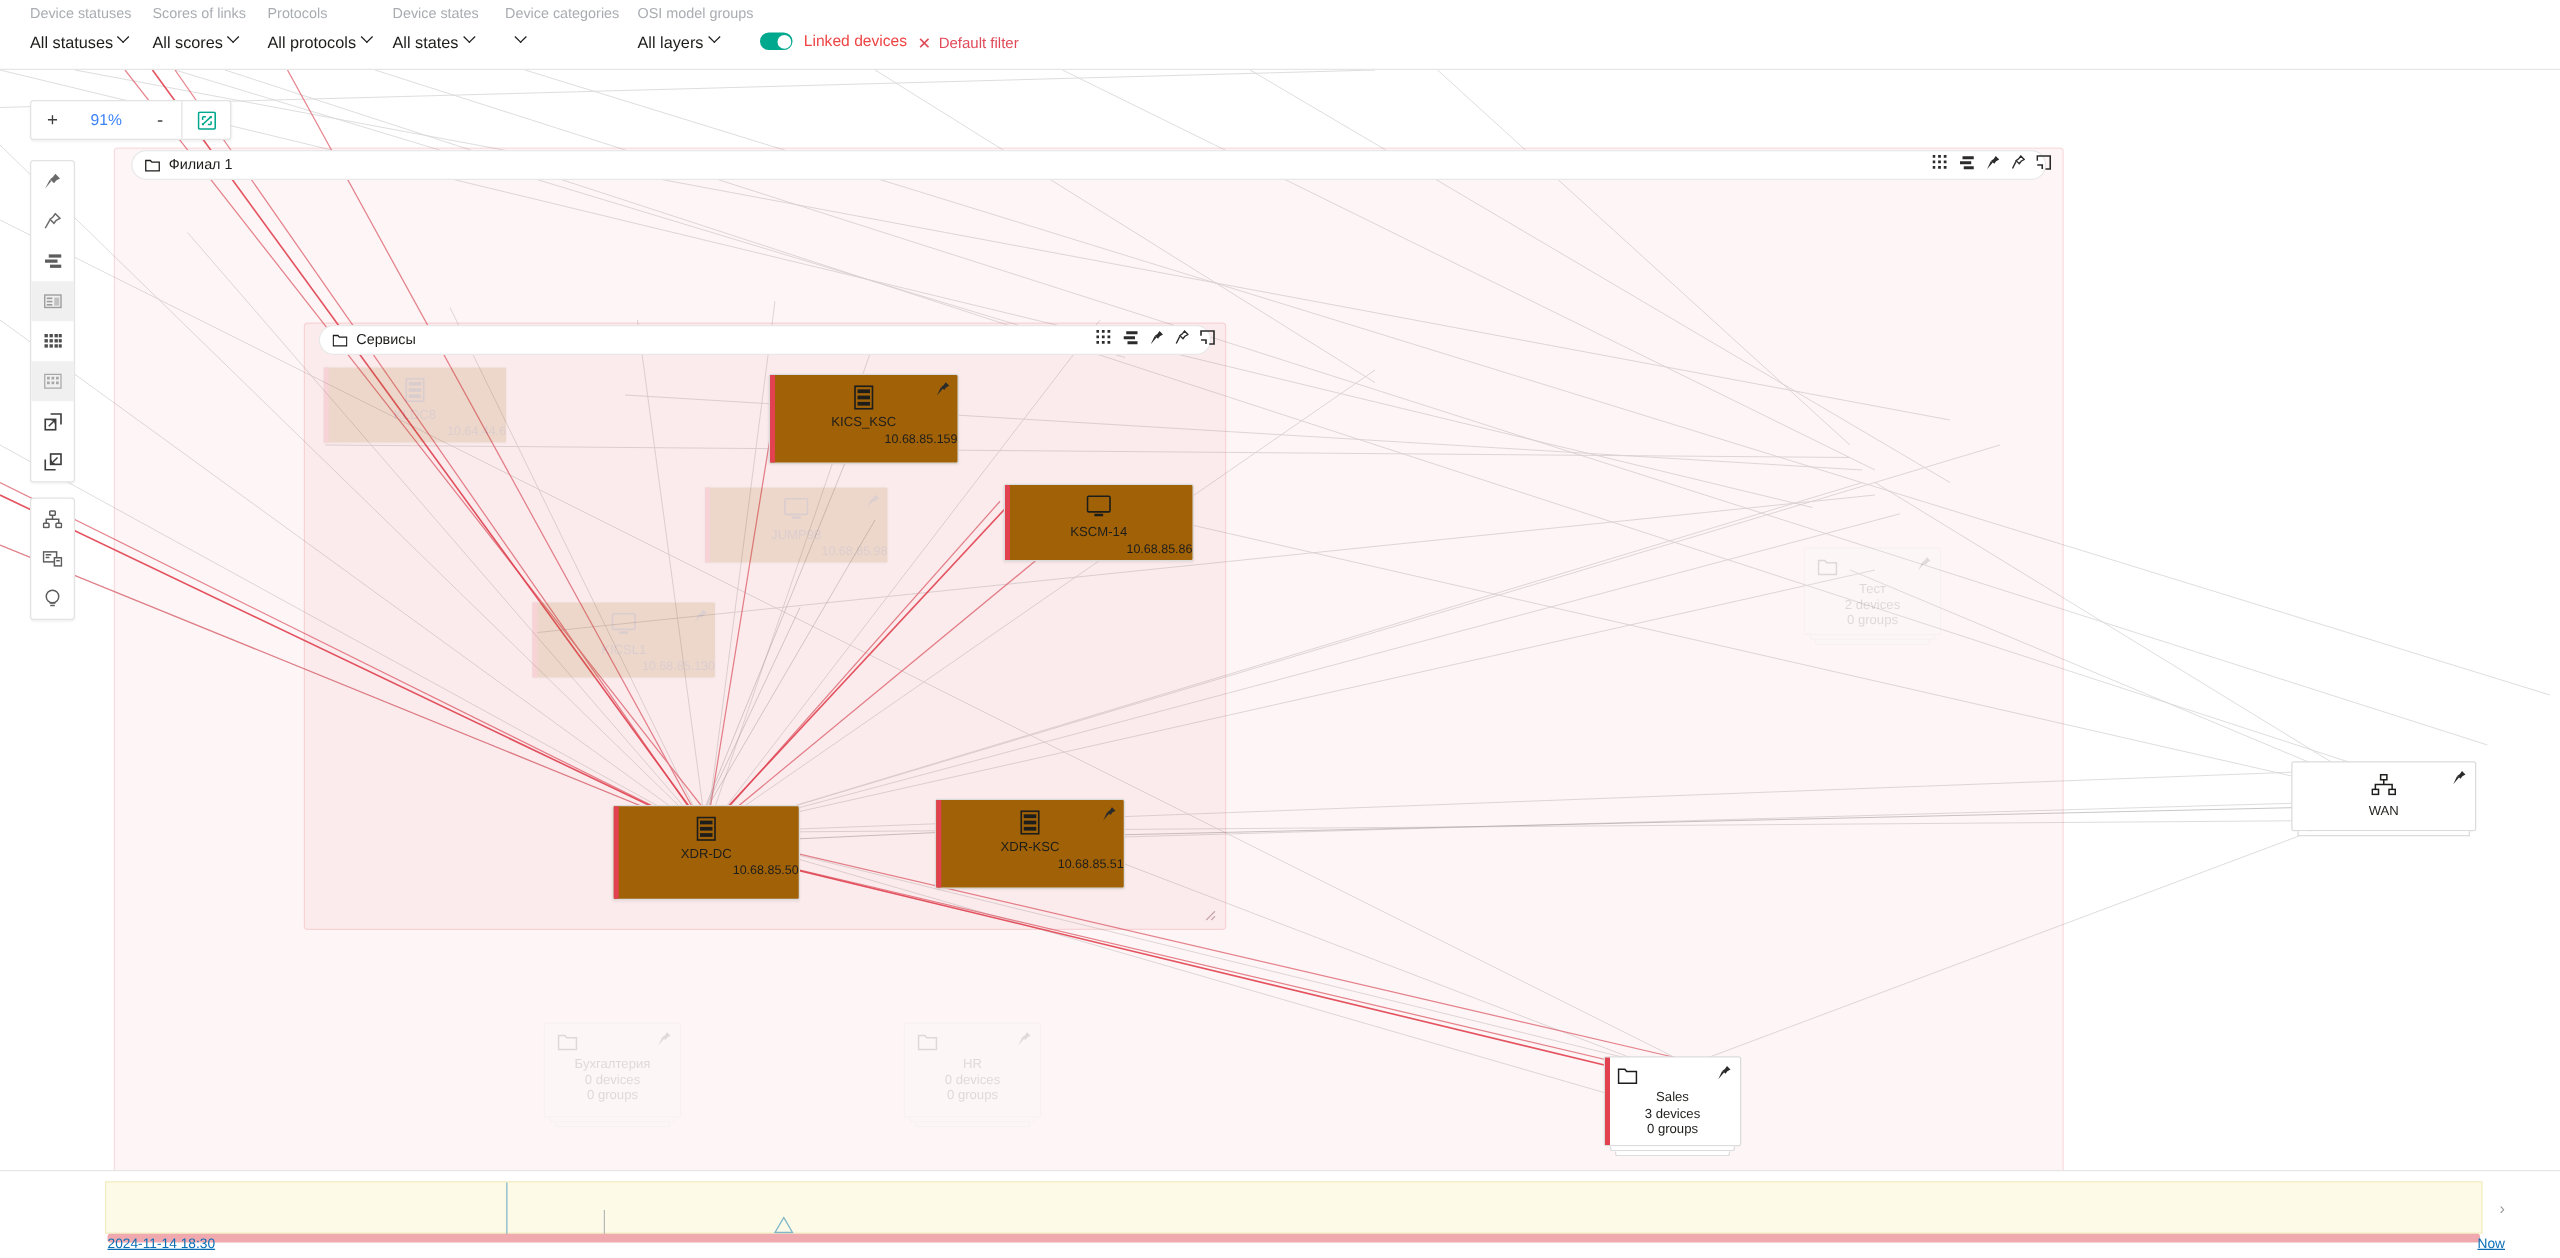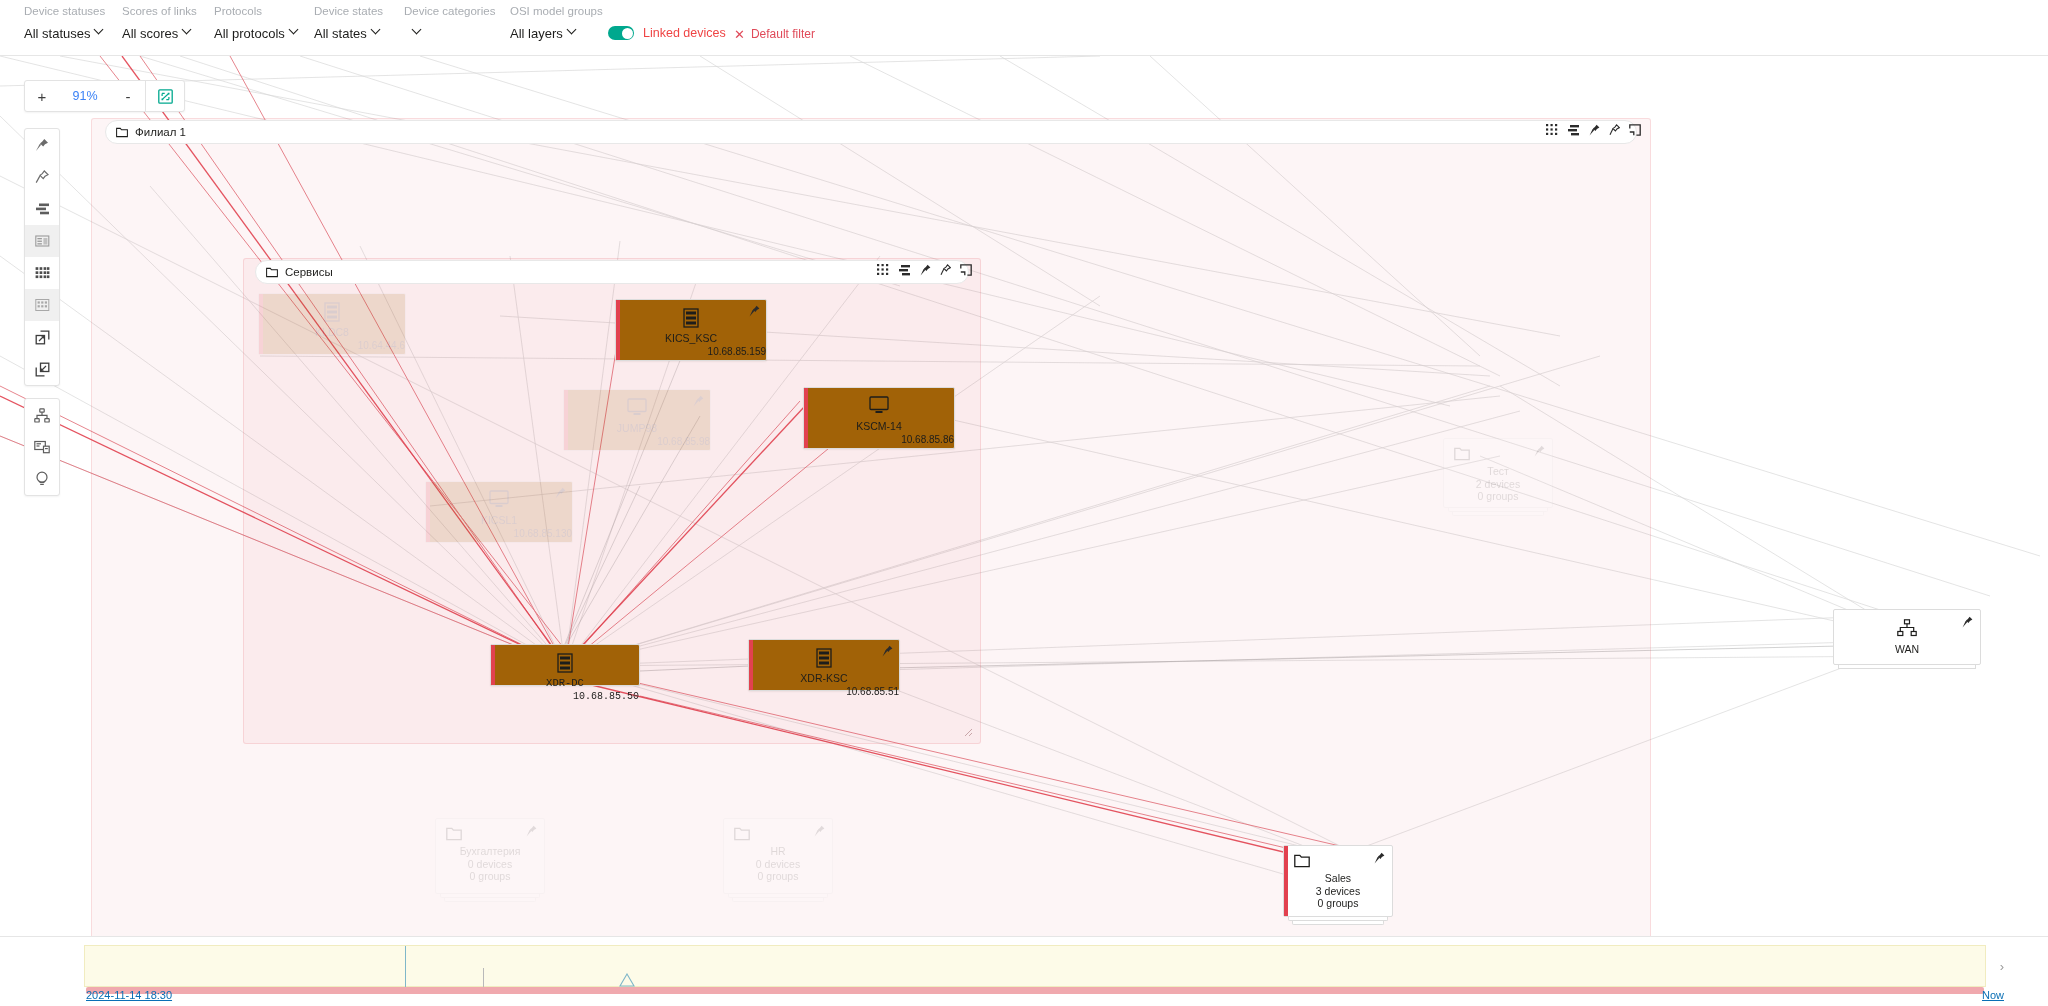--- a/index.html
+++ b/index.html
@@ -444,21 +444,21 @@
       <svg class="nicon" width="18" height="20" viewBox="0 0 18 20">
         <rect x="2" y="1" width="14" height="18" fill="none" stroke="#1d1d1b" stroke-width="1.3"></rect>
         <rect x="4" y="3.5" width="10" height="3" fill="#1d1d1b"></rect>
         <rect x="4" y="8.5" width="10" height="3" fill="#1d1d1b"></rect>
         <rect x="4" y="13.5" width="10" height="3" fill="#1d1d1b"></rect>
       </svg>
       <div class="ntitle">KLDC8</div>
       <div class="nip">10.64.44.6</div>
     </div>
 
-    <div class="node" style="left:615px; top:243px; width:152px; height:62px;">
+    <div class="node" style="left:615px; top:243px; width:152px; height:72px;">
       <div class="bar"></div>
       <svg class="nicon" width="18" height="20" viewBox="0 0 18 20">
         <rect x="2" y="1" width="14" height="18" fill="none" stroke="#1d1d1b" stroke-width="1.3"></rect>
         <rect x="4" y="3.5" width="10" height="3" fill="#1d1d1b"></rect>
         <rect x="4" y="8.5" width="10" height="3" fill="#1d1d1b"></rect>
         <rect x="4" y="13.5" width="10" height="3" fill="#1d1d1b"></rect>
       </svg>
       <div class="ntitle">KICS_KSC</div>
       <div class="nip">10.68.85.159</div>
       <svg class="pin" width="11" height="12" viewBox="0 0 11 12">
@@ -515,33 +515,33 @@
         <div>0 groups</div>
       </div>
       <svg class="pin" width="11" height="12" viewBox="0 0 11 12">
         <path d="M7.6 0.8 L10.4 3.6 L7.9 5.0 L6.4 7.0 L3.9 4.5 L5.9 3.1 Z" fill="#2b2b2b"></path>
         <path d="M3.6 4.9 L0.6 11.4 L5.9 5.2 Z" fill="#2b2b2b"></path>
       </svg>
       <div class="stack1"></div>
       <div class="stack2"></div>
     </div>
 
-    <div class="node" style="left:490px; top:588px; width:150px; height:42px;font-family:Liberation Mono, monospace;">
+    <div class="node" style="left:490px; top:588px; width:150px; height:76px;">
       <div class="bar"></div>
       <svg class="nicon" width="18" height="20" viewBox="0 0 18 20">
         <rect x="2" y="1" width="14" height="18" fill="none" stroke="#1d1d1b" stroke-width="1.3"></rect>
         <rect x="4" y="3.5" width="10" height="3" fill="#1d1d1b"></rect>
         <rect x="4" y="8.5" width="10" height="3" fill="#1d1d1b"></rect>
         <rect x="4" y="13.5" width="10" height="3" fill="#1d1d1b"></rect>
       </svg>
       <div class="ntitle">XDR-DC</div>
       <div class="nip">10.68.85.50</div>
     </div>
 
-    <div class="node" style="left:748px; top:583px; width:152px; height:52px;padding-left:37px;">
+    <div class="node" style="left:748px; top:583px; width:152px; height:72px;padding-left:37px;">
       <div class="bar"></div>
       <svg class="nicon" width="18" height="20" viewBox="0 0 18 20">
         <rect x="2" y="1" width="14" height="18" fill="none" stroke="#1d1d1b" stroke-width="1.3"></rect>
         <rect x="4" y="3.5" width="10" height="3" fill="#1d1d1b"></rect>
         <rect x="4" y="8.5" width="10" height="3" fill="#1d1d1b"></rect>
         <rect x="4" y="13.5" width="10" height="3" fill="#1d1d1b"></rect>
       </svg>
       <div class="ntitle">XDR-KSC</div>
       <div class="nip">10.68.85.51</div>
       <svg class="pin" width="11" height="12" viewBox="0 0 11 12">

